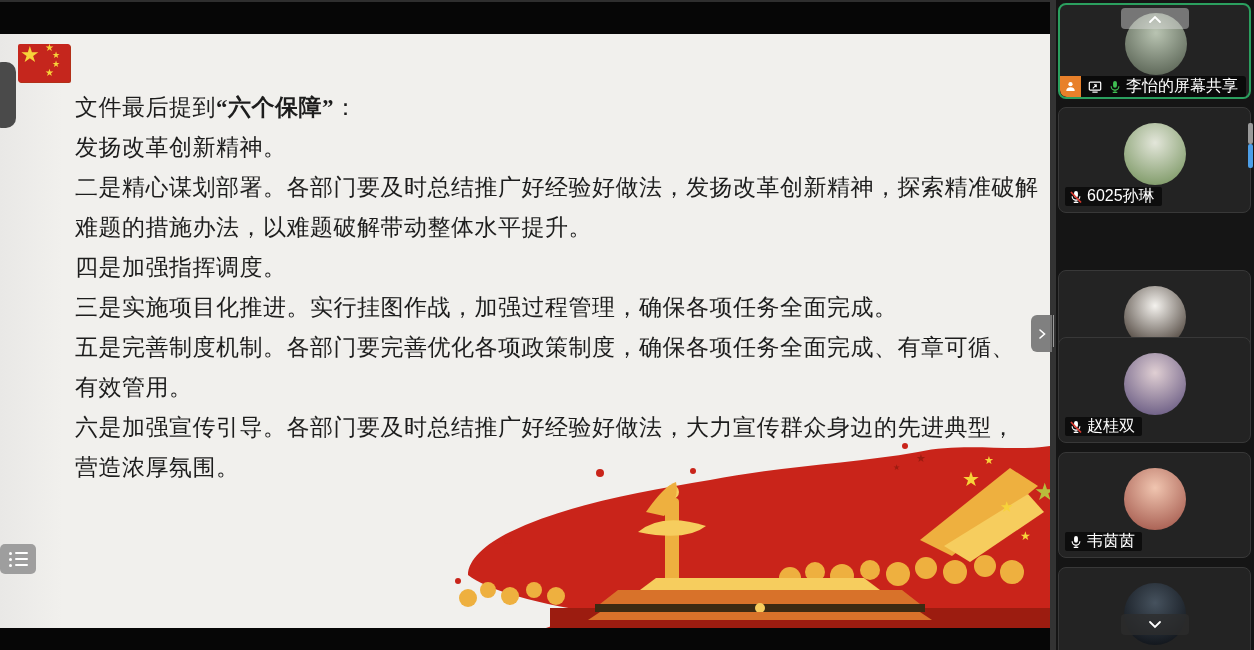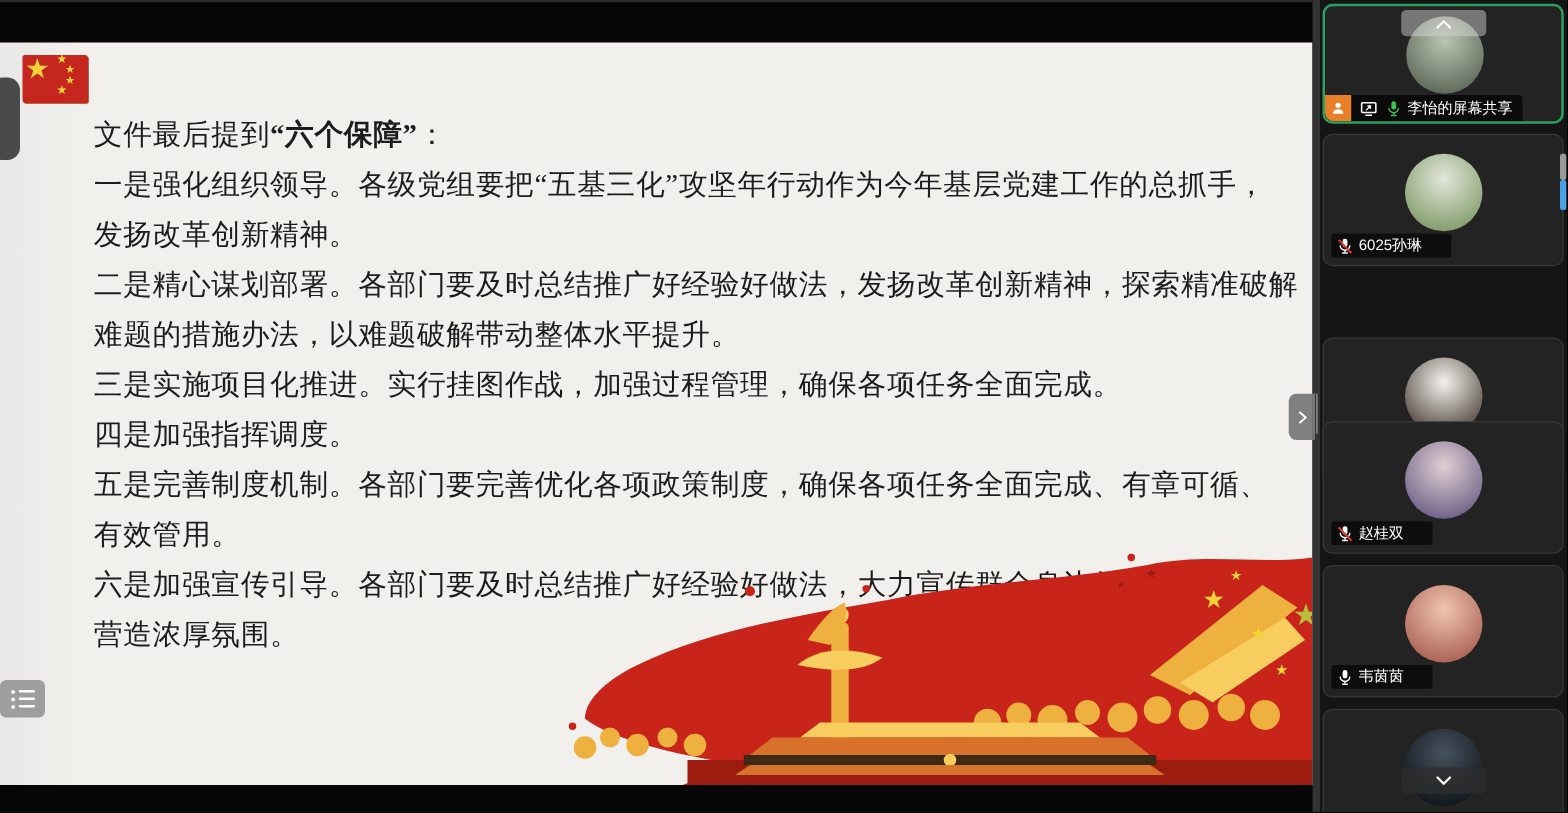--- a/index.html
+++ b/index.html
@@ -46,27 +46,27 @@
   .collapse-tab{position:absolute;left:1031px;top:315px;width:21px;height:37px;border:0;padding:0;
                 background:rgba(118,118,118,.92);border-radius:6px 0 0 6px;cursor:pointer;
                 display:flex;align-items:center;justify-content:center;}
   
   .sidebar{position:absolute;left:1056px;top:0;width:198px;height:650px;background:#151515;overflow:hidden;}
   .tile{position:absolute;left:2px;width:193px;background:#232323;border:1px solid #383838;
         border-radius:8px;box-sizing:border-box;cursor:pointer;overflow:hidden;}
   .tile.active{border:2px solid #2ba05f;}
   .avatar{position:absolute;left:65px;width:62px;height:62px;border-radius:50%;}
   .badge-row{position:absolute;left:6px;bottom:6px;height:19px;display:flex;align-items:center;
-             gap:4px;background:rgba(8,8,8,.82);border-radius:2px;padding:0 23px 0 4px;}
+             gap:4px;background:rgba(8,8,8,.82);border-radius:2px;padding:0 7px 0 4px;}
   .badge-row.presenter-row{left:0;bottom:0;height:21px;padding:0 8px 0 0;border-radius:0 3px 0 7px;
              background:rgba(8,8,8,.9);}
   .pbadge{display:flex;align-items:center;justify-content:center;width:21px;height:21px;flex:0 0 auto;}
   .pbadge.presenter{background:#e8802a;border-radius:0 0 0 7px;}
   .pbadge.share{background:transparent;width:19px;}
-  .pname{color:#fff;font-size:12px;white-space:nowrap;}
+  .pname{color:#fff;font-size:16px;white-space:nowrap;}
   .scroll-btn{position:absolute;left:65px;width:68px;height:21px;border:0;padding:0;border-radius:4px;
               display:flex;align-items:center;justify-content:center;cursor:pointer;z-index:5;}
   .scroll-up{top:8px;background:rgba(220,220,220,.45);}
   .scroll-down{top:614px;background:rgba(45,45,45,.78);}
   .sb-track{position:absolute;left:192px;top:123px;width:5px;height:21px;background:#9a9a9a;
             border-radius:2px;z-index:6;}
   .sb-thumb{position:absolute;left:192px;top:144px;width:5px;height:24px;background:#4d9fe8;
             border-radius:2px;z-index:6;}
 </style>
 </head>
@@ -84,26 +84,25 @@
         <span class="star fs-big">★</span>
         <span class="star fs-1">★</span>
         <span class="star fs-2">★</span>
         <span class="star fs-3">★</span>
         <span class="star fs-4">★</span>
       </div>
 
       <div class="slide-text">
         <div class="slide-line heading"><span>文件最后提到</span><b>“六个保障”</b><span>：</span></div>
         <div id="slide-lines">
-            <div class="slide-line">一是强化组织领导。各级党组要把“五基三化”攻坚年行动作为今年基层党建工作的总抓手，</div>
             <div class="slide-line">发扬改革创新精神。</div>
             <div class="slide-line">二是精心谋划部署。各部门要及时总结推广好经验好做法，发扬改革创新精神，探索精准破解</div>
             <div class="slide-line">难题的措施办法，以难题破解带动整体水平提升。</div>
+            <div class="slide-line">四是加强指挥调度。</div>
             <div class="slide-line">三是实施项目化推进。实行挂图作战，加强过程管理，确保各项任务全面完成。</div>
-            <div class="slide-line">四是加强指挥调度。</div>
             <div class="slide-line">五是完善制度机制。各部门要完善优化各项政策制度，确保各项任务全面完成、有章可循、</div>
             <div class="slide-line">有效管用。</div>
             <div class="slide-line">六是加强宣传引导。各部门要及时总结推广好经验好做法，大力宣传群众身边的先进典型，</div>
             <div class="slide-line">营造浓厚氛围。</div>
           </div>
       </div>
 
       <svg class="artwork" viewBox="0 0 600 188">
 
         <path d="M600,6 C560,12 515,2 468,12 C400,24 330,26 260,40 C190,52 118,64 60,92 C35,104 18,120 18,135 C40,152 92,164 142,172 L96,188 L600,188 Z" fill="#c9241a"></path>

